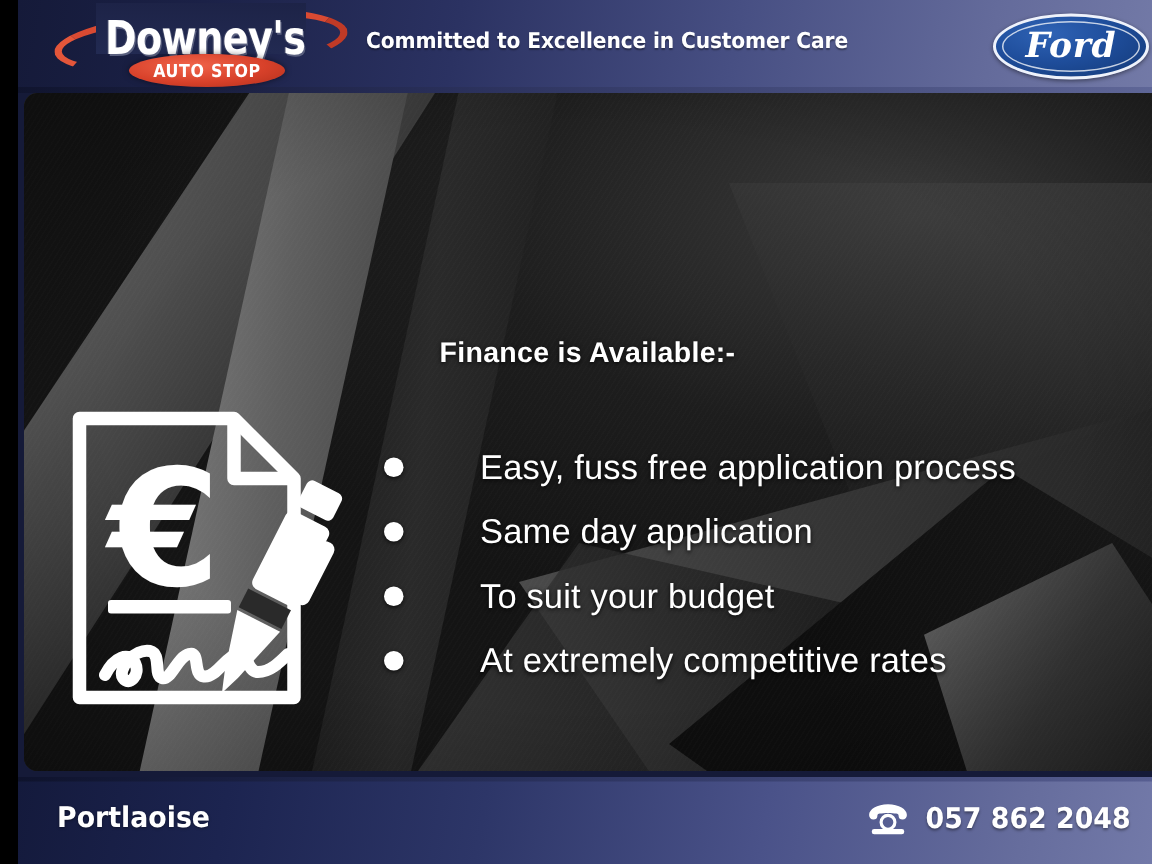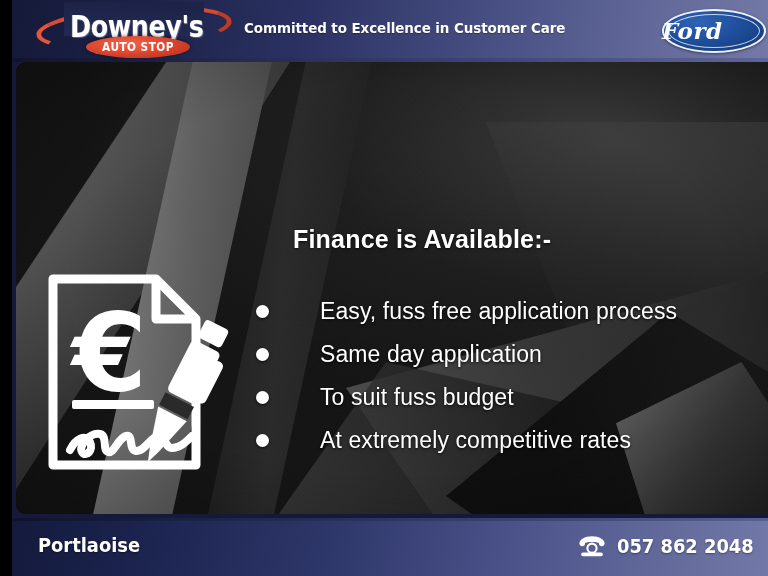--- a/index.html
+++ b/index.html
@@ -69,21 +69,21 @@
     background:radial-gradient(ellipse at 35% 28%,#2f63b5 0%,#1f4e9c 45%,#123876 100%);
     border:2px solid #eef2fb;
     box-sizing:border-box;
     box-shadow:0 1px 3px rgba(0,0,0,.45);
   }
   #ford-oval:after{
     content:"";position:absolute;left:4px;top:3px;right:4px;bottom:3px;border-radius:50%;
     border:1px solid rgba(255,255,255,.75);
   }
   #ford-word{
-    position:absolute;left:0;top:0;width:104px;height:44px;line-height:44px;text-align:left;
+    position:absolute;left:0;top:0;width:104px;height:44px;line-height:44px;text-align:center;
     font-family:"DejaVu Serif",serif;font-style:italic;font-weight:bold;
     font-size:23px;color:#ffffff;letter-spacing:.5px;
   }
 
   
   #panel{
     position:absolute;left:4px;top:62px;width:760px;height:452px;
     border-radius:9px;overflow:hidden;
     background:#242424;
   }
@@ -150,21 +150,21 @@
     position:absolute;inset:0;opacity:.20;
     background-image:repeating-linear-gradient(122deg, rgba(255,255,255,.06) 0 1px, rgba(0,0,0,0) 1px 3px);
   }
 
   
   #doc-icon{position:absolute;left:30px;top:210px;width:190px;height:200px;}
 
   
   #headline{
     position:absolute;left:277px;top:163px;
-    font-size:25px;font-weight:bold;color:#ffffff;letter-spacing:.2px;
+    font-size:19px;font-weight:bold;color:#ffffff;letter-spacing:.2px;
     text-shadow:0 1px 3px rgba(0,0,0,.8);white-space:nowrap;
   }
   #bullets{position:absolute;left:240px;top:228px;width:500px;}
   .bullet-row{position:relative;height:43px;display:flex;align-items:center;gap:27px;}
   .dot{
     width:13px;height:13px;border-radius:50%;background:#ffffff;flex:0 0 auto;
     box-shadow:0 1px 3px rgba(0,0,0,.7);
   }
   .btext{
     margin-left:24px;font-size:23px;color:#ffffff;letter-spacing:.1px;white-space:nowrap;
@@ -260,21 +260,21 @@
       <div class="bullet-row">
         <span class="dot"></span>
         <span class="btext">Easy, fuss free application process</span>
       </div>
       <div class="bullet-row">
         <span class="dot"></span>
         <span class="btext">Same day application</span>
       </div>
       <div class="bullet-row">
         <span class="dot"></span>
-        <span class="btext">To suit fuss budget</span>
+        <span class="btext">To suit your budget</span>
       </div>
       <div class="bullet-row">
         <span class="dot"></span>
         <span class="btext">At extremely competitive rates</span>
       </div>
     </div>
   </div>
 
   <div id="footer">
     <div id="branch">Portlaoise</div>

